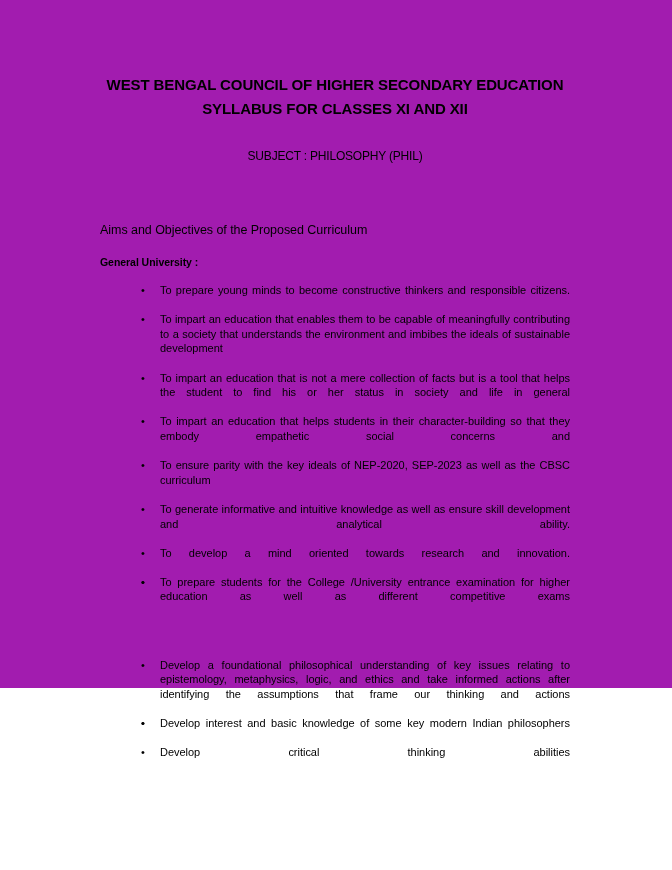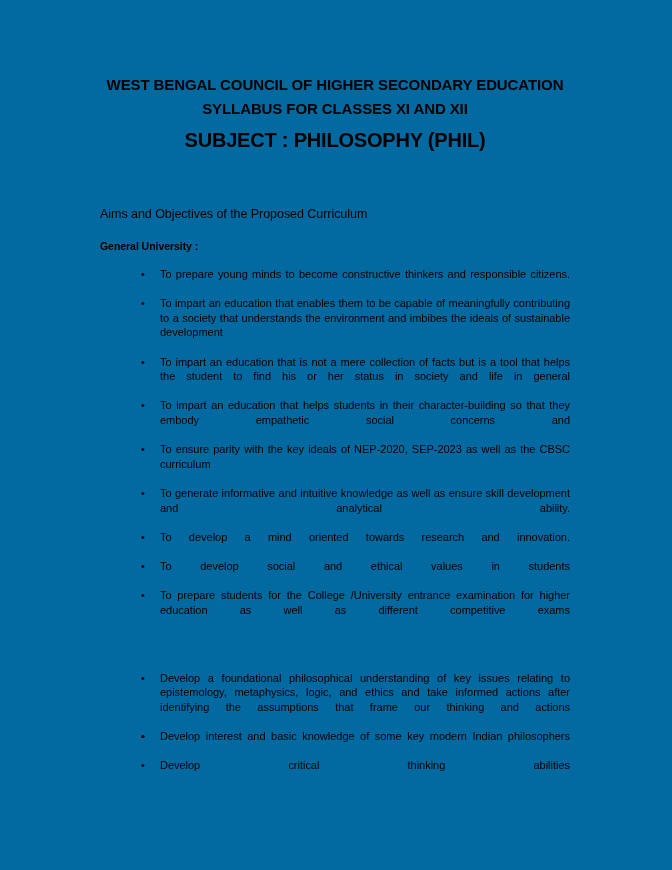--- a/index.html
+++ b/index.html
@@ -12,22 +12,22 @@
     height: 870px;
     font-family: "Liberation Sans", sans-serif;
     color: #000000;
     -webkit-font-smoothing: antialiased;
     overflow: hidden;
   }
 
   .page {
     position: relative;
     width: 672px;
-    height: 870px;
-    background: #0369a1;
+    height: 688px;
+    background: #a21caf;
     box-sizing: border-box;
     padding-left: 32px;
   }
 
   
   .content {
     position: absolute;
     left: 100px;
     top: 0;
     width: 470px;
@@ -40,25 +40,25 @@
   }
   .title-line-1,
   .title-line-2 {
     font-size: 15px;
     font-weight: bold;
     line-height: 24px;
     letter-spacing: -0.1px;
     white-space: nowrap;
   }
   .title-line-3 {
-    font-size: 20px;
-    font-weight: bold;
+    font-size: 12px;
+    font-weight: normal;
     line-height: 30px;
     letter-spacing: -0.2px;
-    margin-top: 4px;
+    margin-top: 20px;
     white-space: nowrap;
   }
 
   
   .section-heading {
     font-size: 12.5px;
     font-weight: normal;
     line-height: 16px;
     letter-spacing: -0.05px;
   }
@@ -148,21 +148,20 @@
       <li>
         <span class="bullet-marker">•</span>
         <span class="bullet-text">To generate informative and intuitive knowledge as well as ensure skill development and analytical ability.</span>
       </li>
       <li>
         <span class="bullet-marker">•</span>
         <span class="bullet-text">To develop a mind oriented towards research and innovation.</span>
       </li>
       <li>
         <span class="bullet-marker">•</span>
-        <span class="bullet-text">To develop social and ethical values in students</span>
       </li>
       <li>
         <span class="bullet-marker">•</span>
         <span class="bullet-text">To prepare students for the College /University entrance examination for higher education as well as different competitive exams</span>
       </li>
     </ul>
 
 
     <ul class="bullets subject">
       <li>

